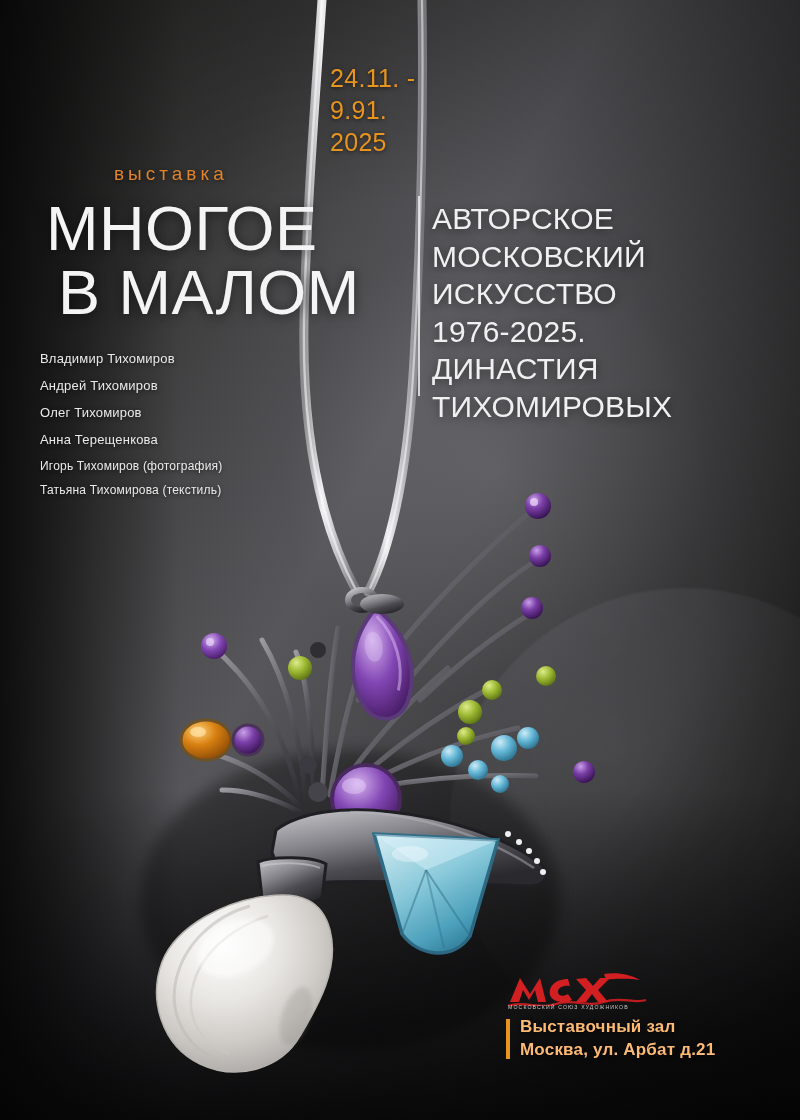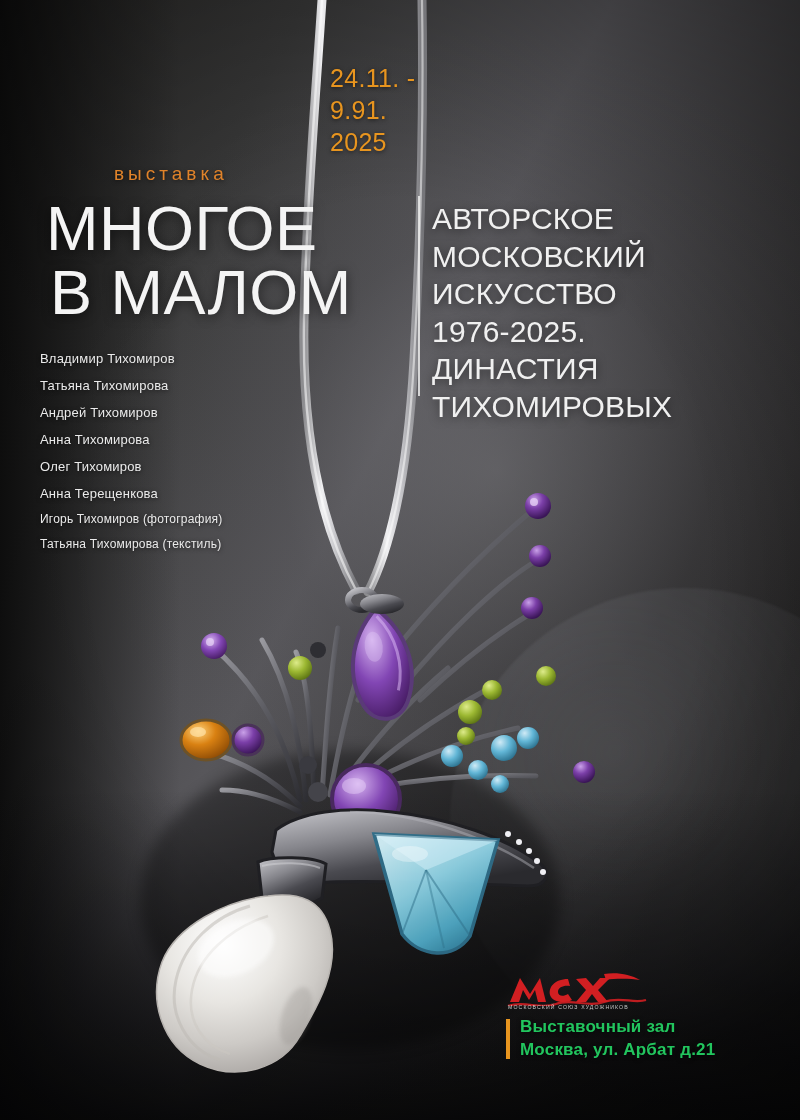--- a/index.html
+++ b/index.html
@@ -89,21 +89,21 @@
     left: 46px;
     top: 196px;
     width: 400px;
     color: #f4f4f4;
     font-size: 63px;
     font-weight: 300;
     line-height: 1.02;
     letter-spacing: 0.5px;
     text-shadow: 0 2px 12px rgba(0,0,0,0.55);
   }
-  .main-title .l2 { display:block; margin-left: 4px; }
+  .main-title .l2 { display:block; margin-left: 12px; }
 
   .subtitle {
     position: absolute;
     left: 432px;
     top: 200px;
     width: 330px;
     color: #f0f0f0;
     font-size: 30px;
     font-weight: 300;
     line-height: 1.25;
@@ -156,21 +156,21 @@
     left: 6px;
     top: 32px;
     font-size: 5.2px;
     letter-spacing: 1.1px;
     color: #c9c9c9;
     white-space: nowrap;
   }
   .venue {
     position: relative;
     padding-left: 18px;
-    color: #22c55e;
+    color: #fdba74;
     font-size: 17px;
     font-weight: bold;
     line-height: 1.35;
     letter-spacing: 0.2px;
     text-shadow: 0 1px 4px rgba(0,0,0,0.6);
   }
   .venue::before {
     content: "";
     position: absolute;
     left: 4px;
@@ -372,23 +372,21 @@
     <div>АВТОРСКОЕ</div>
     <div>МОСКОВСКИЙ</div>
     <div>ИСКУССТВО</div>
     <div>1976-2025.</div>
     <div>ДИНАСТИЯ</div>
     <div>ТИХОМИРОВЫХ</div>
   </div>
 
   <div class="artists">
     <div>Владимир Тихомиров</div>
-    <div>Татьяна Тихомирова</div>
     <div>Андрей Тихомиров</div>
-    <div>Анна Тихомирова</div>
     <div>Олег Тихомиров</div>
     <div>Анна Терещенкова</div>
     <div class="small">Игорь Тихомиров (фотография)</div>
     <div class="small">Татьяна Тихомирова (текстиль)</div>
   </div>
 
   <div class="footer">
     <div class="logo-row">
       <svg class="logo-mark" width="150" height="34" viewBox="0 0 150 34">
         <g fill="#d21f22">

